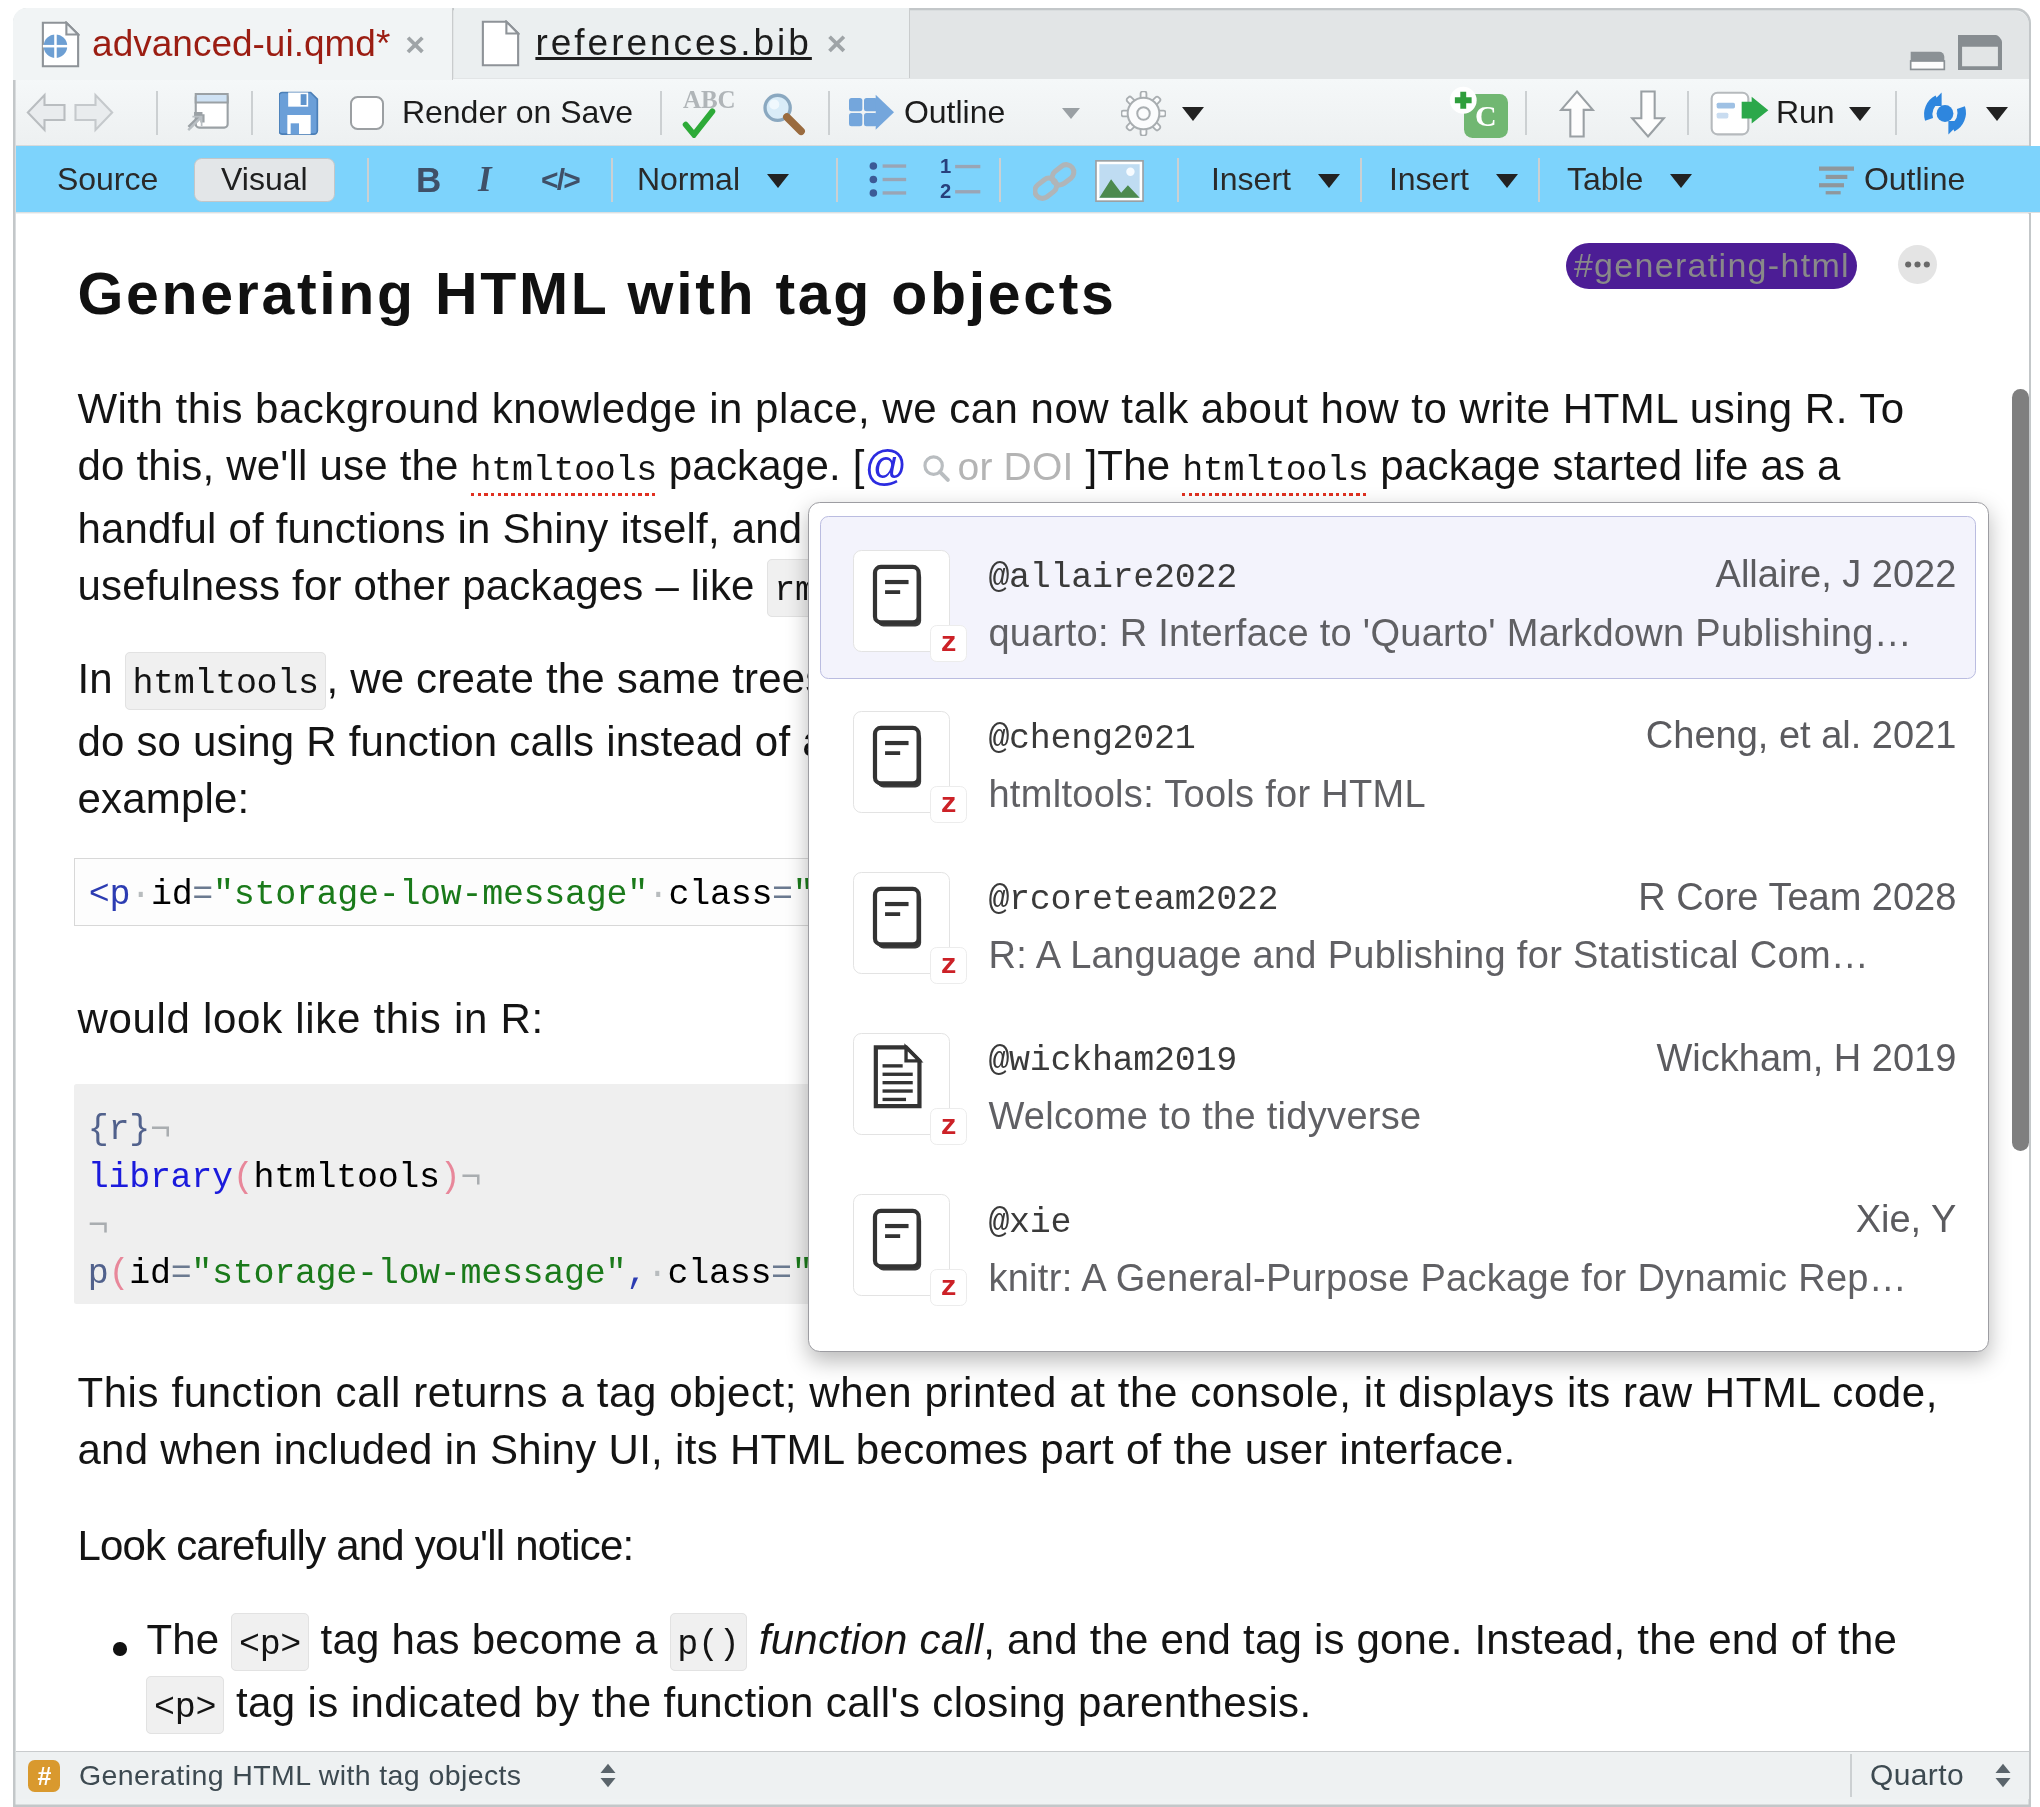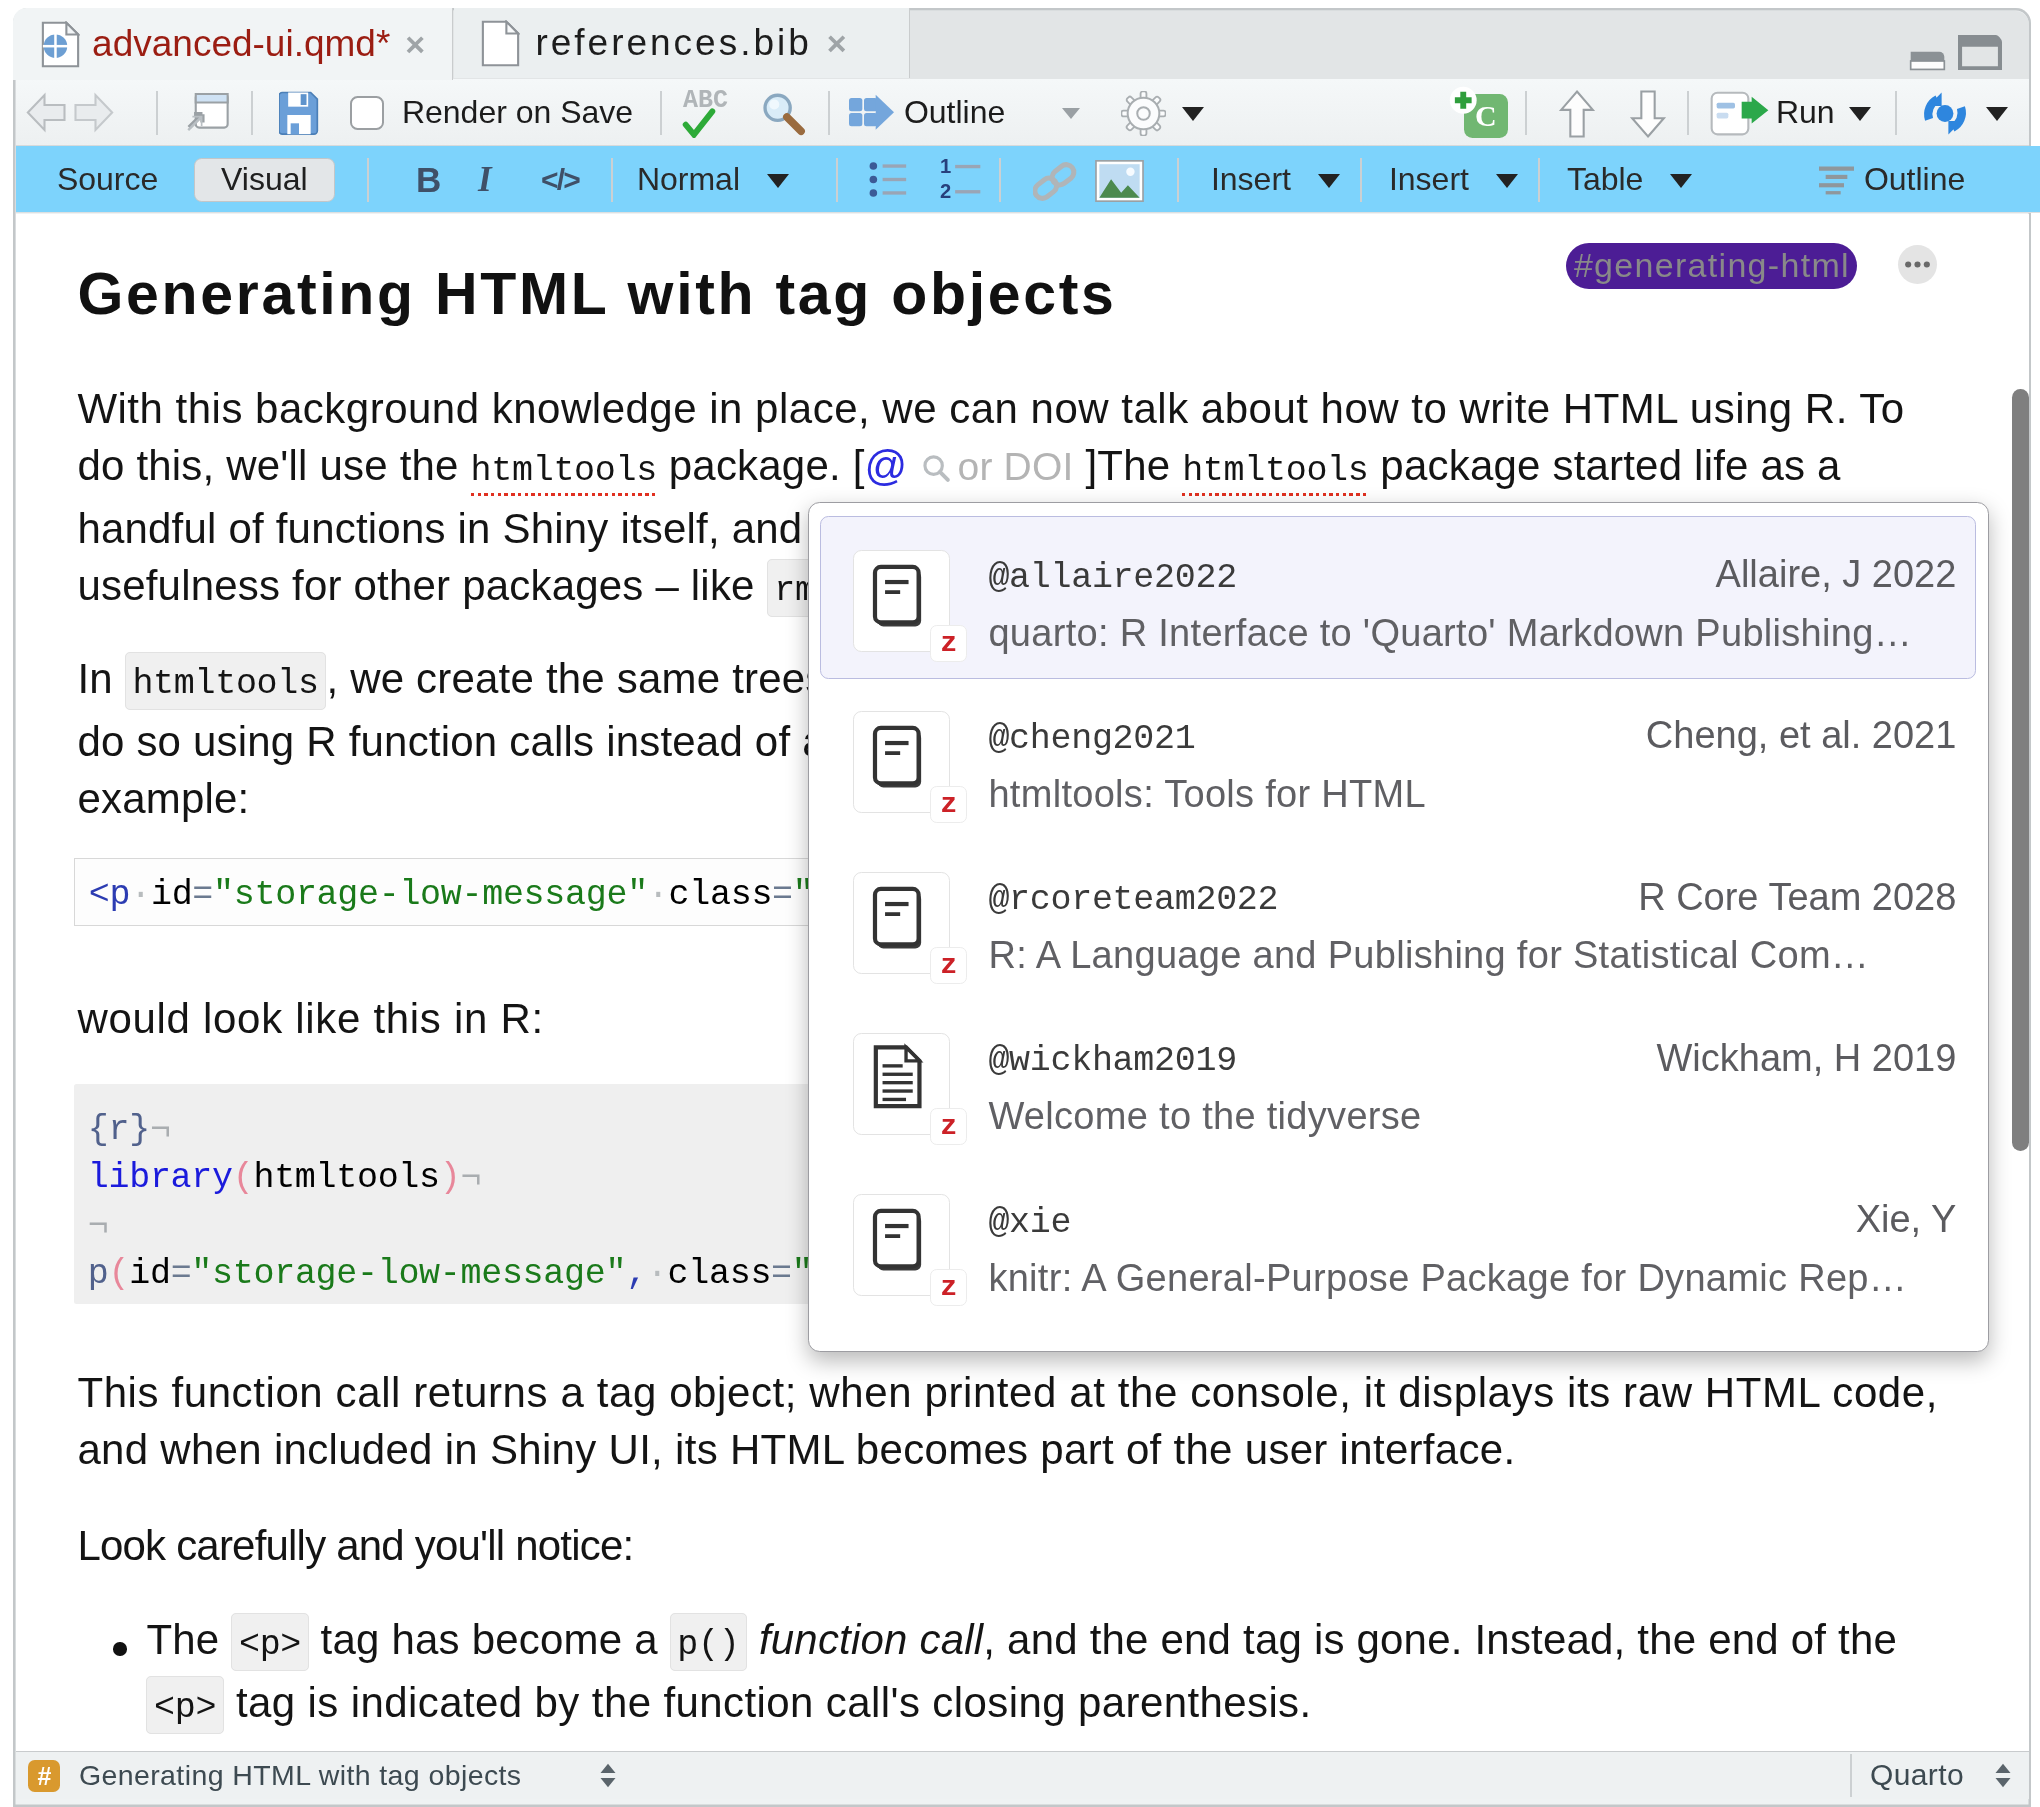--- a/index.html
+++ b/index.html
@@ -6,21 +6,21 @@
 html,body { width:2041px; height:1807px; background:#fff; font-family:"Liberation Sans",sans-serif; overflow:hidden; }
 #pane { position:absolute; left:13.4px; top:8.4px; width:2018px; height:1799px; background:#eff2f3;
   border-radius:15px 15px 0 0; box-shadow: inset 0 0 0 2.5px #c3c7c9; }
 .abs { position:absolute; }
 
 #strip { position:absolute; left:2.5px; top:2.5px; width:2013px; height:70px; background:#e2e5e6; border-bottom:1.7px solid #d2d5d7; border-radius:13.4px 13.4px 0 0;}
 .tab { position:absolute; top:0; height:70px; display:flex; align-items:center; }
 #tab1 { left:0; width:440px; background:#f1f4f5; border-right:1.7px solid #c9cccd; border-radius:13.4px 0 0 0; z-index:2; height:72px;}
 #tab2 { left:441px; width:456px; background:#ebeff0; border-right:1.7px solid #c9cccd; }
 .tabtxt1 { font-size:37px; color:#9b1d12; margin-left:11.7px; }
-.tabtxt2 { font-size:37px; color:#1d1d1d; letter-spacing:3px; margin-left:15px; }
+.tabtxt2 { font-size:37px; color:#1d1d1d; letter-spacing:3px; margin-left:15px;text-decoration:underline; }
 .tabx { color:#9fa4a7; font-size:34px; font-weight:bold; margin-left:15px; }
 
 #tb1 { position:absolute; left:2.5px; top:71px; width:2013px; height:67px; background:linear-gradient(#f5f8f9,#edf0f1); border-bottom:1.7px solid #d7dadb; }
 #tb2 { position:absolute; left:2.5px; top:138px; width:2026px; height:67px; background:#7dd3fc; border-bottom:1.7px solid #dde0e1; }
 .sep1 { position:absolute; top:11.7px; width:1.7px; height:44px; background:#ccd0d2; }
 .tbtxt { position:absolute; font-size:32px; color:#1c1c1c; line-height:67px; top:0; white-space:nowrap; }
 .tbtxt2 { position:absolute; font-size:32px; color:#2a2a2a; line-height:67px; top:0; white-space:nowrap; }
 .caret { position:absolute; width:0; height:0; border-left:11px solid transparent; border-right:11px solid transparent; border-top:14.3px solid #222; top:28px; }
 .caretg { border-top-color:#9aa0a4; }
 
@@ -102,21 +102,21 @@
       <rect x="26" y="6" width="7" height="13" fill="#5e93cc"></rect>
       <rect x="10" y="31" width="28" height="23" fill="#fff"></rect>
       <rect x="14" y="41" width="10" height="13" fill="#6b9fd8"></rect>
     </svg>
 
     <div class="abs" style="left:334px; top:17px; width:34px; height:34px; background:#fff; border:2.5px solid #9b9fa2; border-radius:7.6px;"></div>
     <div class="tbtxt" style="left:386px">Render on Save</div>
     <div class="sep1" style="left:644px"></div>
 
     <div class="abs" style="left:667px; top:6.7px; width:67px; height:55px;">
-      <div style="font-size:25px; font-weight:bold; color:#b0b5b8; letter-spacing:0px; font-family:Liberation Mono, monospace;">ABC</div>
+      <div style="font-size:25px; font-weight:bold; color:#b0b5b8; letter-spacing:0px; font-family:Liberation Serif, serif;">ABC</div>
       <svg class="abs" style="left:-0.8px; top:22px" width="34" height="30" viewBox="0 0 40 36">
         <path d="M4 20 l10 12 l22 -28" fill="none" stroke="#2daa38" stroke-width="7" stroke-linecap="round"></path>
       </svg>
     </div>
 
     <svg class="abs" style="left:743px; top:11.7px" width="49" height="47" viewBox="0 0 58 56">
       <circle cx="22" cy="20" r="15" fill="#d9ecf8" stroke="#8aa8c0" stroke-width="4"></circle>
       <circle cx="18" cy="16" r="6" fill="#f0f8fd"></circle>
       <line x1="33" y1="31" x2="50" y2="48" stroke="#9a6b3f" stroke-width="9" stroke-linecap="round"></line>
     </svg>

